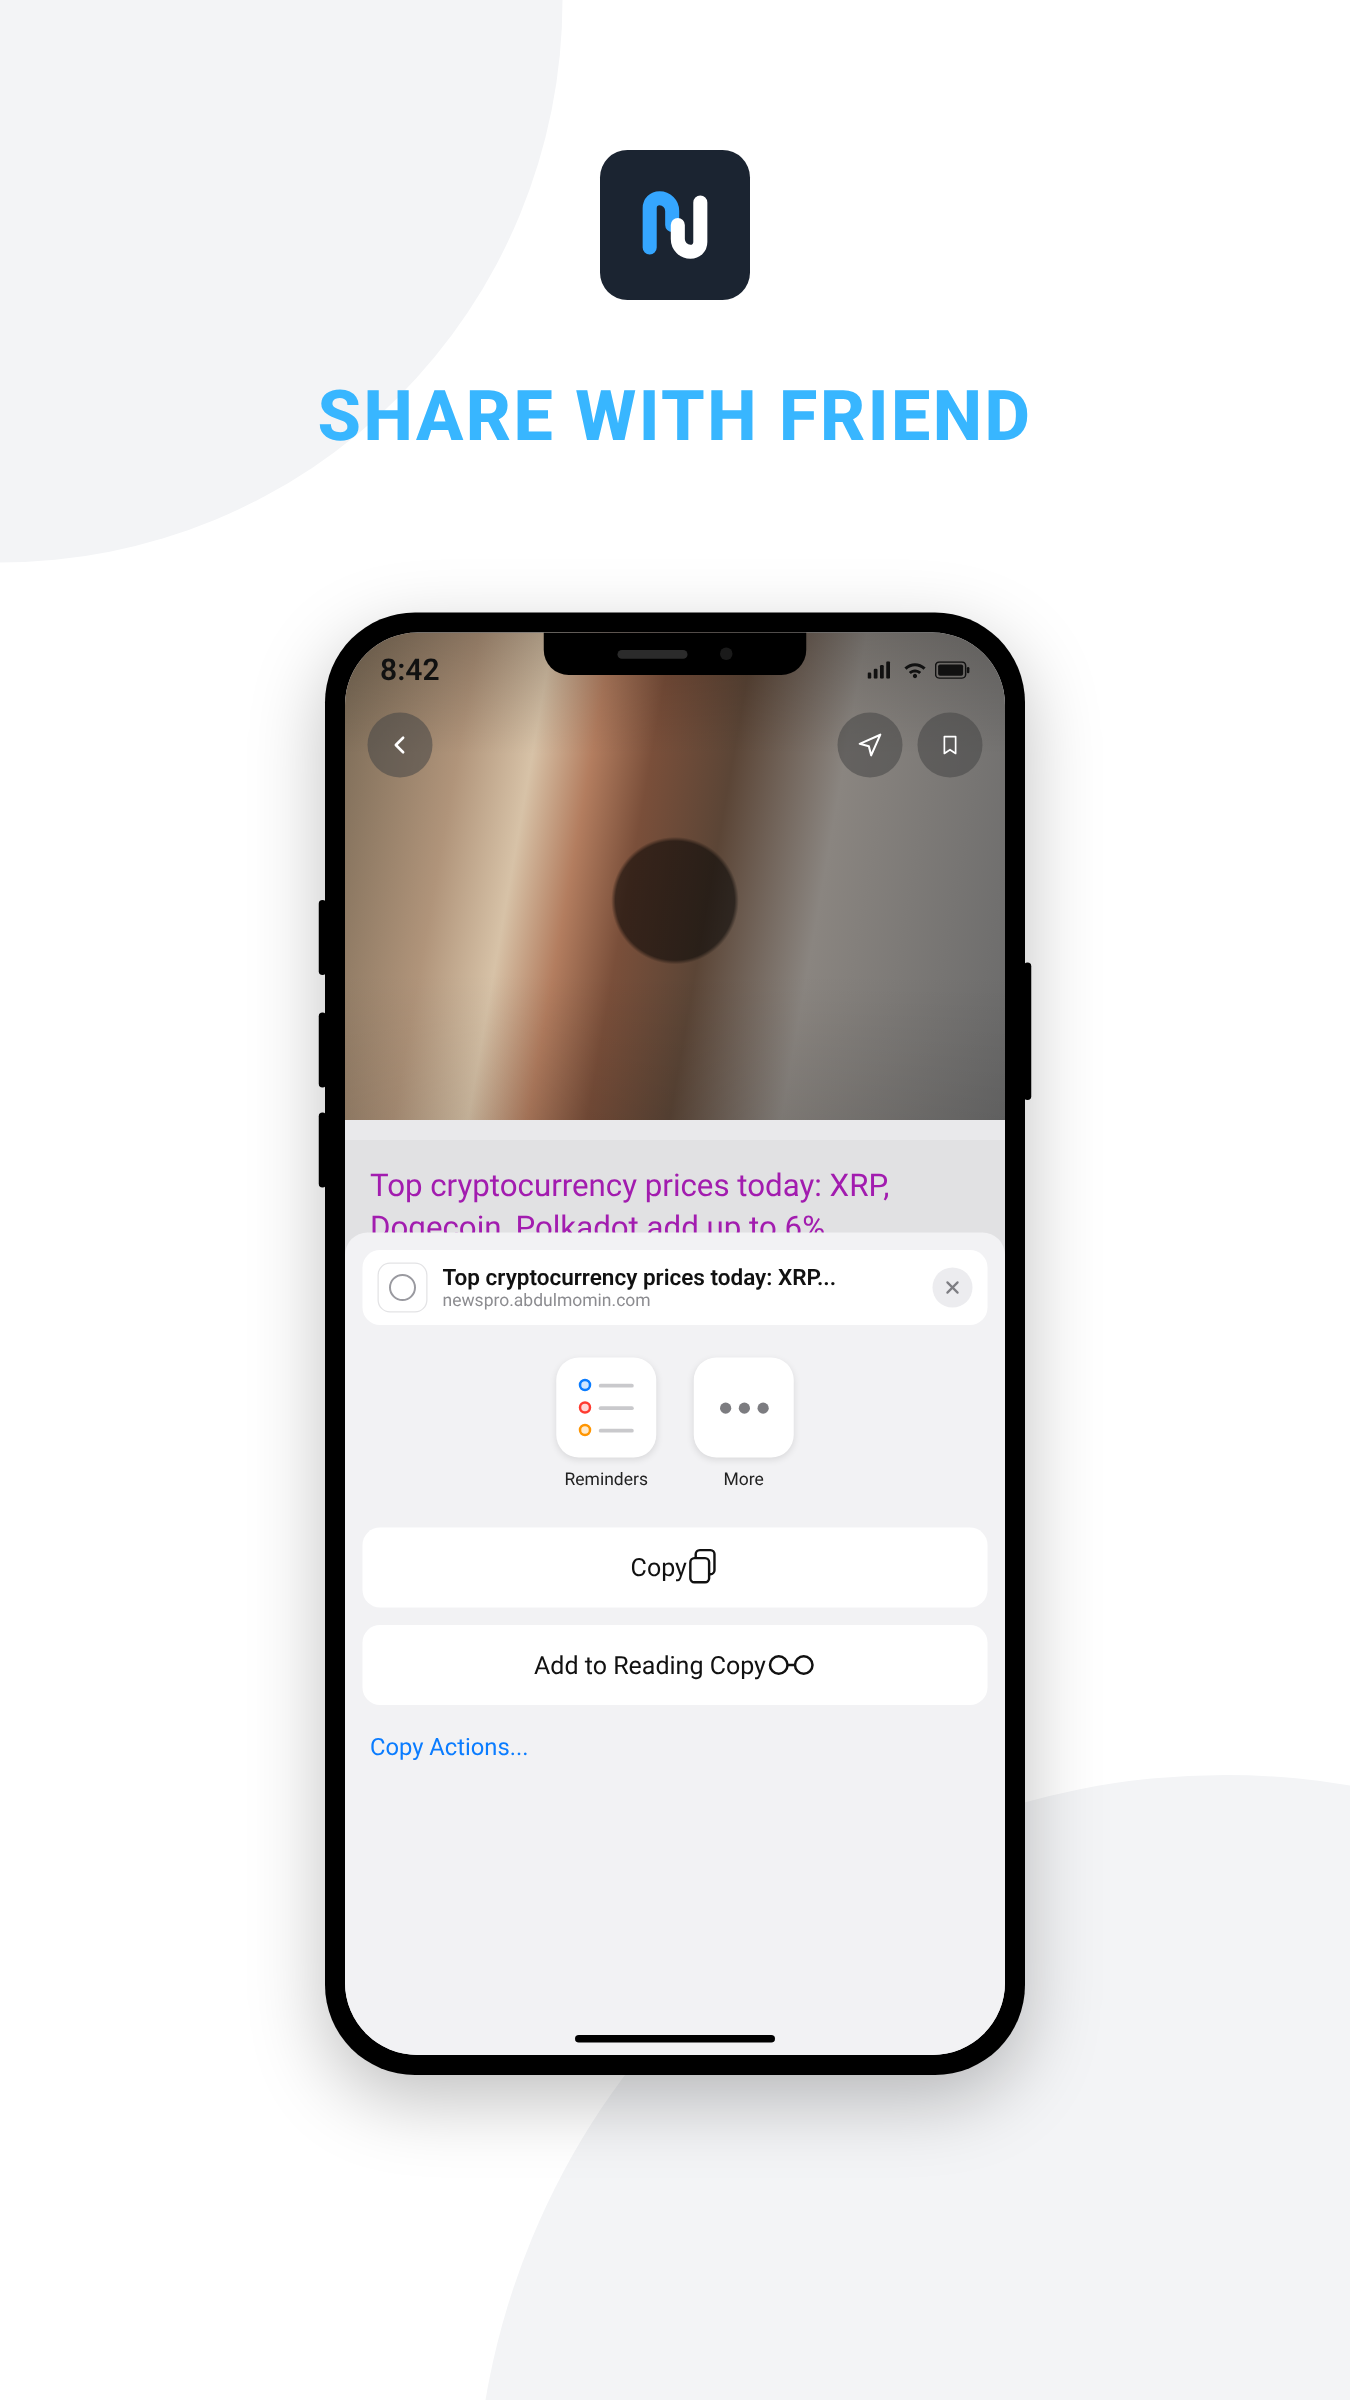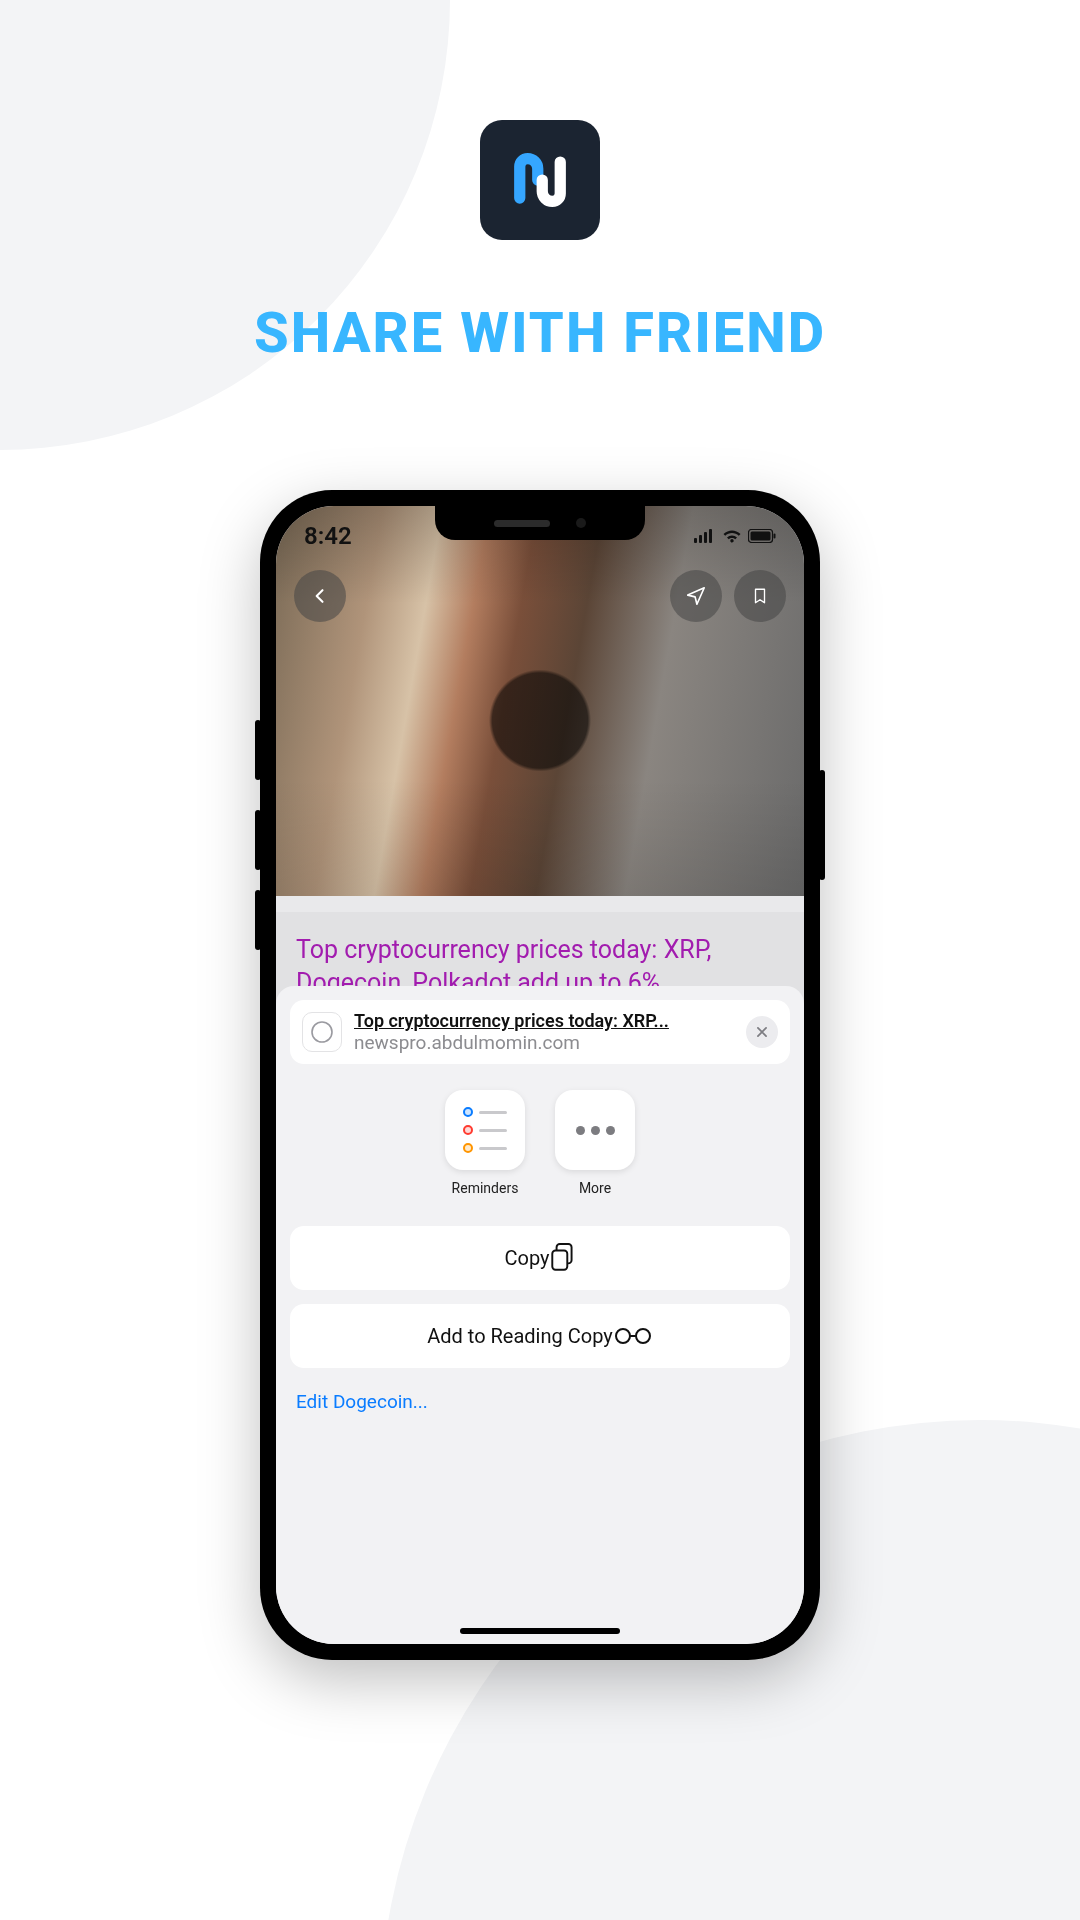--- a/index.html
+++ b/index.html
@@ -152,22 +152,22 @@
     display:flex; align-items:center; gap:12px;
     background: #fff; border-radius: 14px; padding: 10px 12px;
   }
   .sheet-icn {
     width: 40px; height:40px; border-radius: 10px;
     background:#fff; border:1px solid #e3e3e5;
     display:flex; align-items:center; justify-content:center;
     flex: none;
   }
   .sheet-titles { flex:1; min-width:0; }
-  .sheet-title { font-size:18px; font-weight:600; color:#111; white-space:nowrap; overflow:hidden; text-overflow:ellipsis;text-decoration:underline; }
-  .sheet-sub { font-size:19px; color:#8c8c90; }
+  .sheet-title { font-size:18px; font-weight:600; color:#111; white-space:nowrap; overflow:hidden; text-overflow:ellipsis; }
+  .sheet-sub { font-size:14px; color:#8c8c90; }
   .sheet-close {
     width:32px; height:32px; border-radius:50%; background:#ececef;
     display:flex; align-items:center; justify-content:center;
     flex:none;
   }
 
   .share-apps {
     display:flex; gap:14px; padding: 26px 6px 10px; justify-content: center;
   }
   .share-app { width: 96px; text-align:center; }
@@ -327,18 +327,18 @@
         <div class="action">
           <span>Add to Reading Copy</span>
           <svg width="40" height="20" viewBox="0 0 40 20">
             <circle cx="10" cy="10" r="7" fill="none" stroke="#111" stroke-width="2"></circle>
             <circle cx="30" cy="10" r="7" fill="none" stroke="#111" stroke-width="2"></circle>
             <path d="M17 10h6" stroke="#111" stroke-width="2"></path>
           </svg>
         </div>
       </div>
 
-      <div class="edit-link">Edit Dogecoin...</div>
+      <div class="edit-link">Copy Actions...</div>
     </div>
 
     <div class="home-indicator"></div>
   </div>
 </div>
 
 </body></html>

